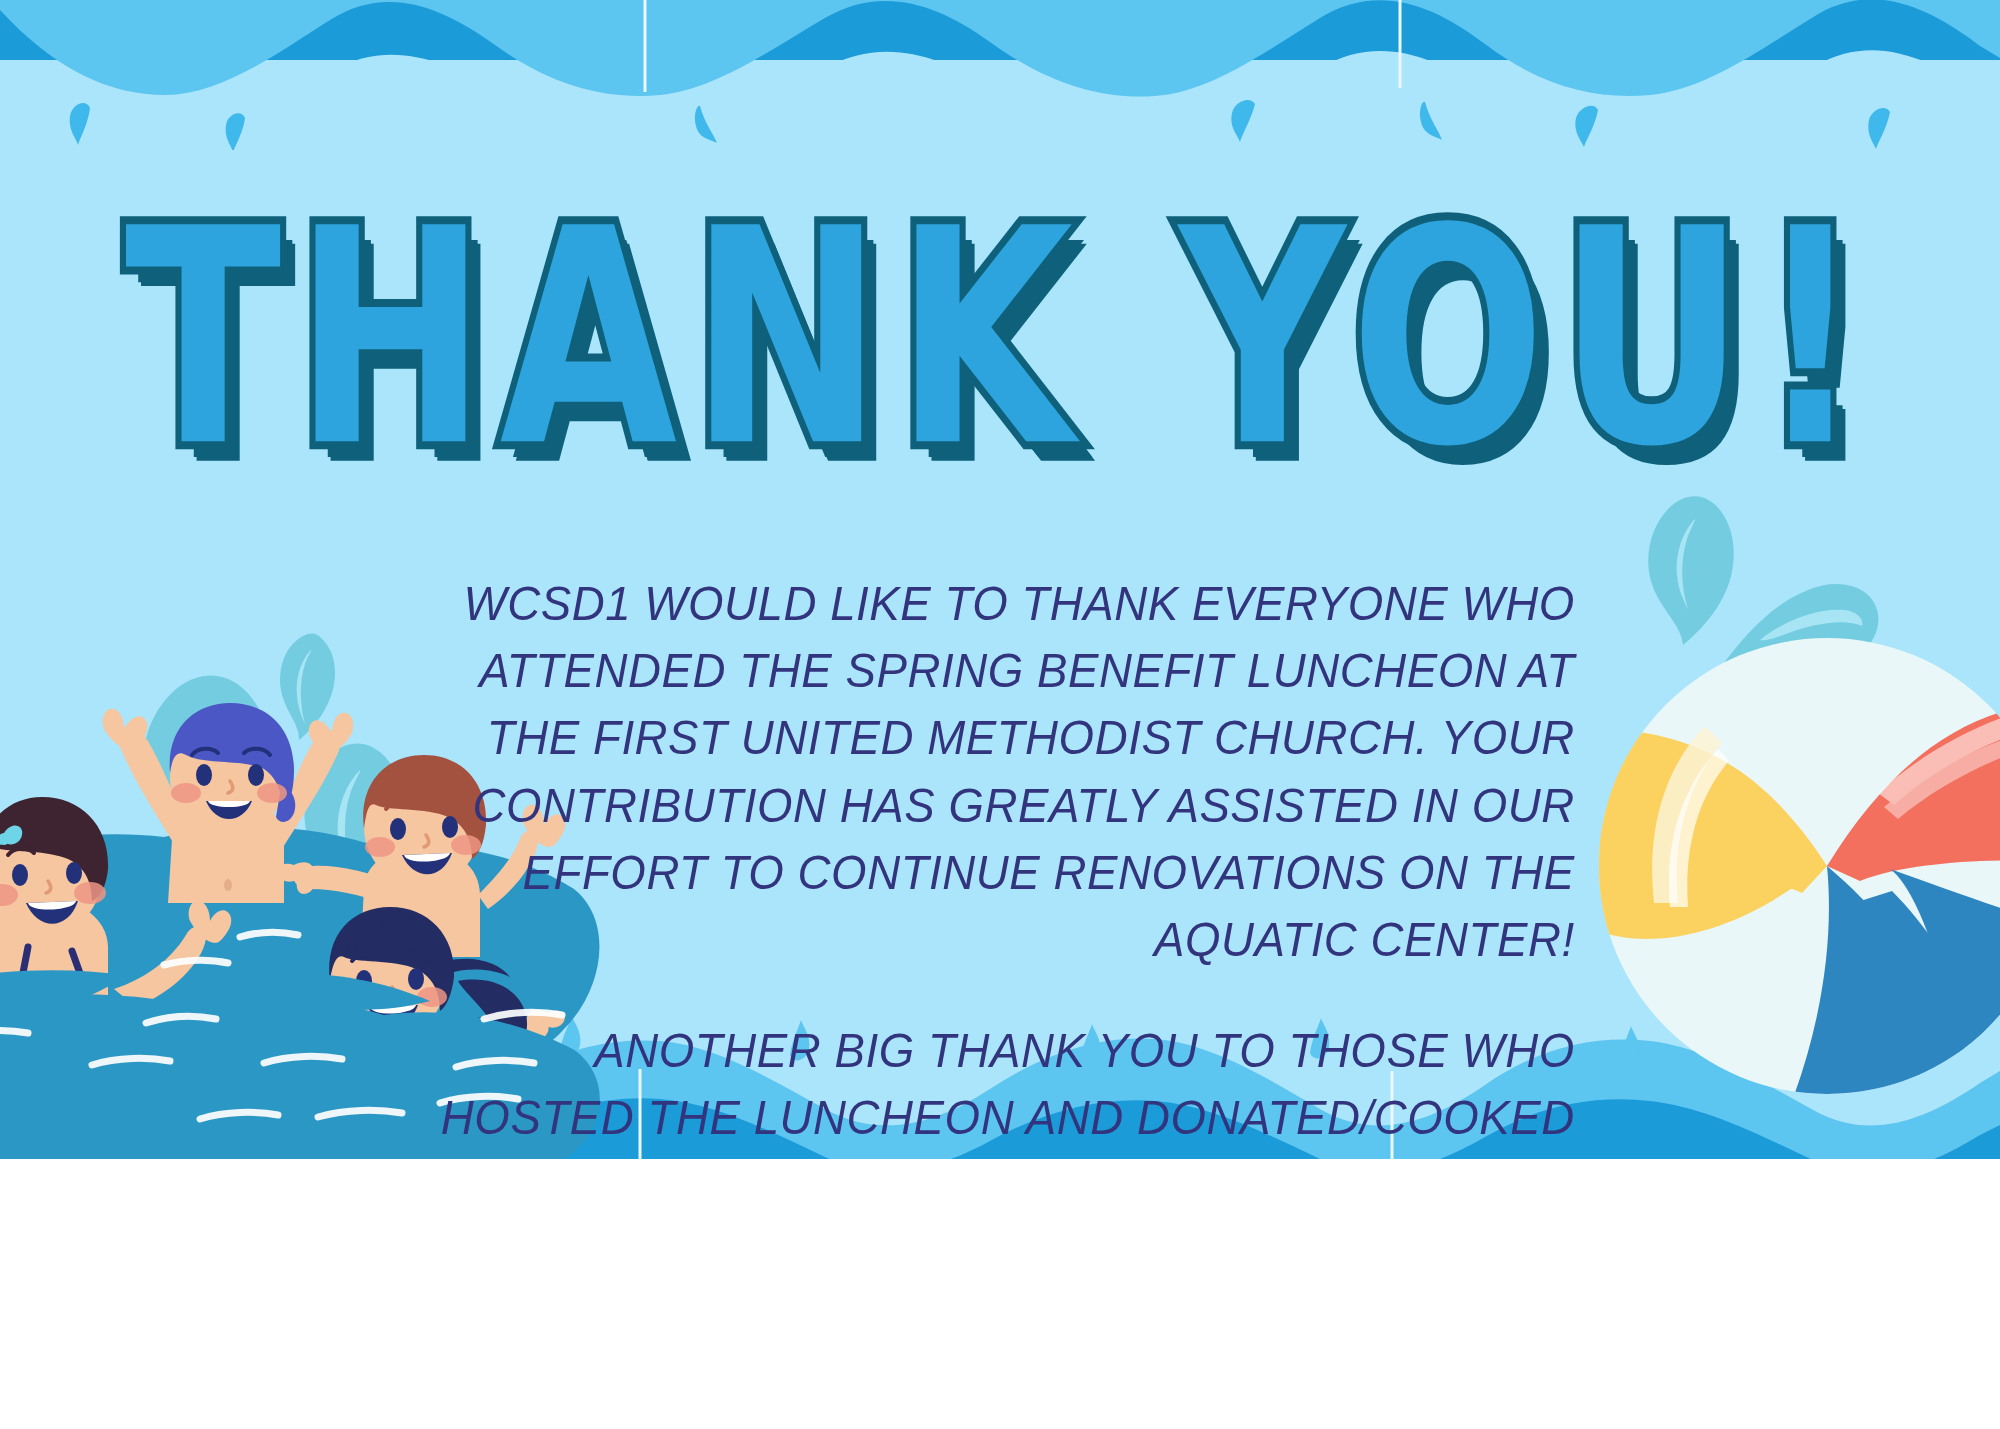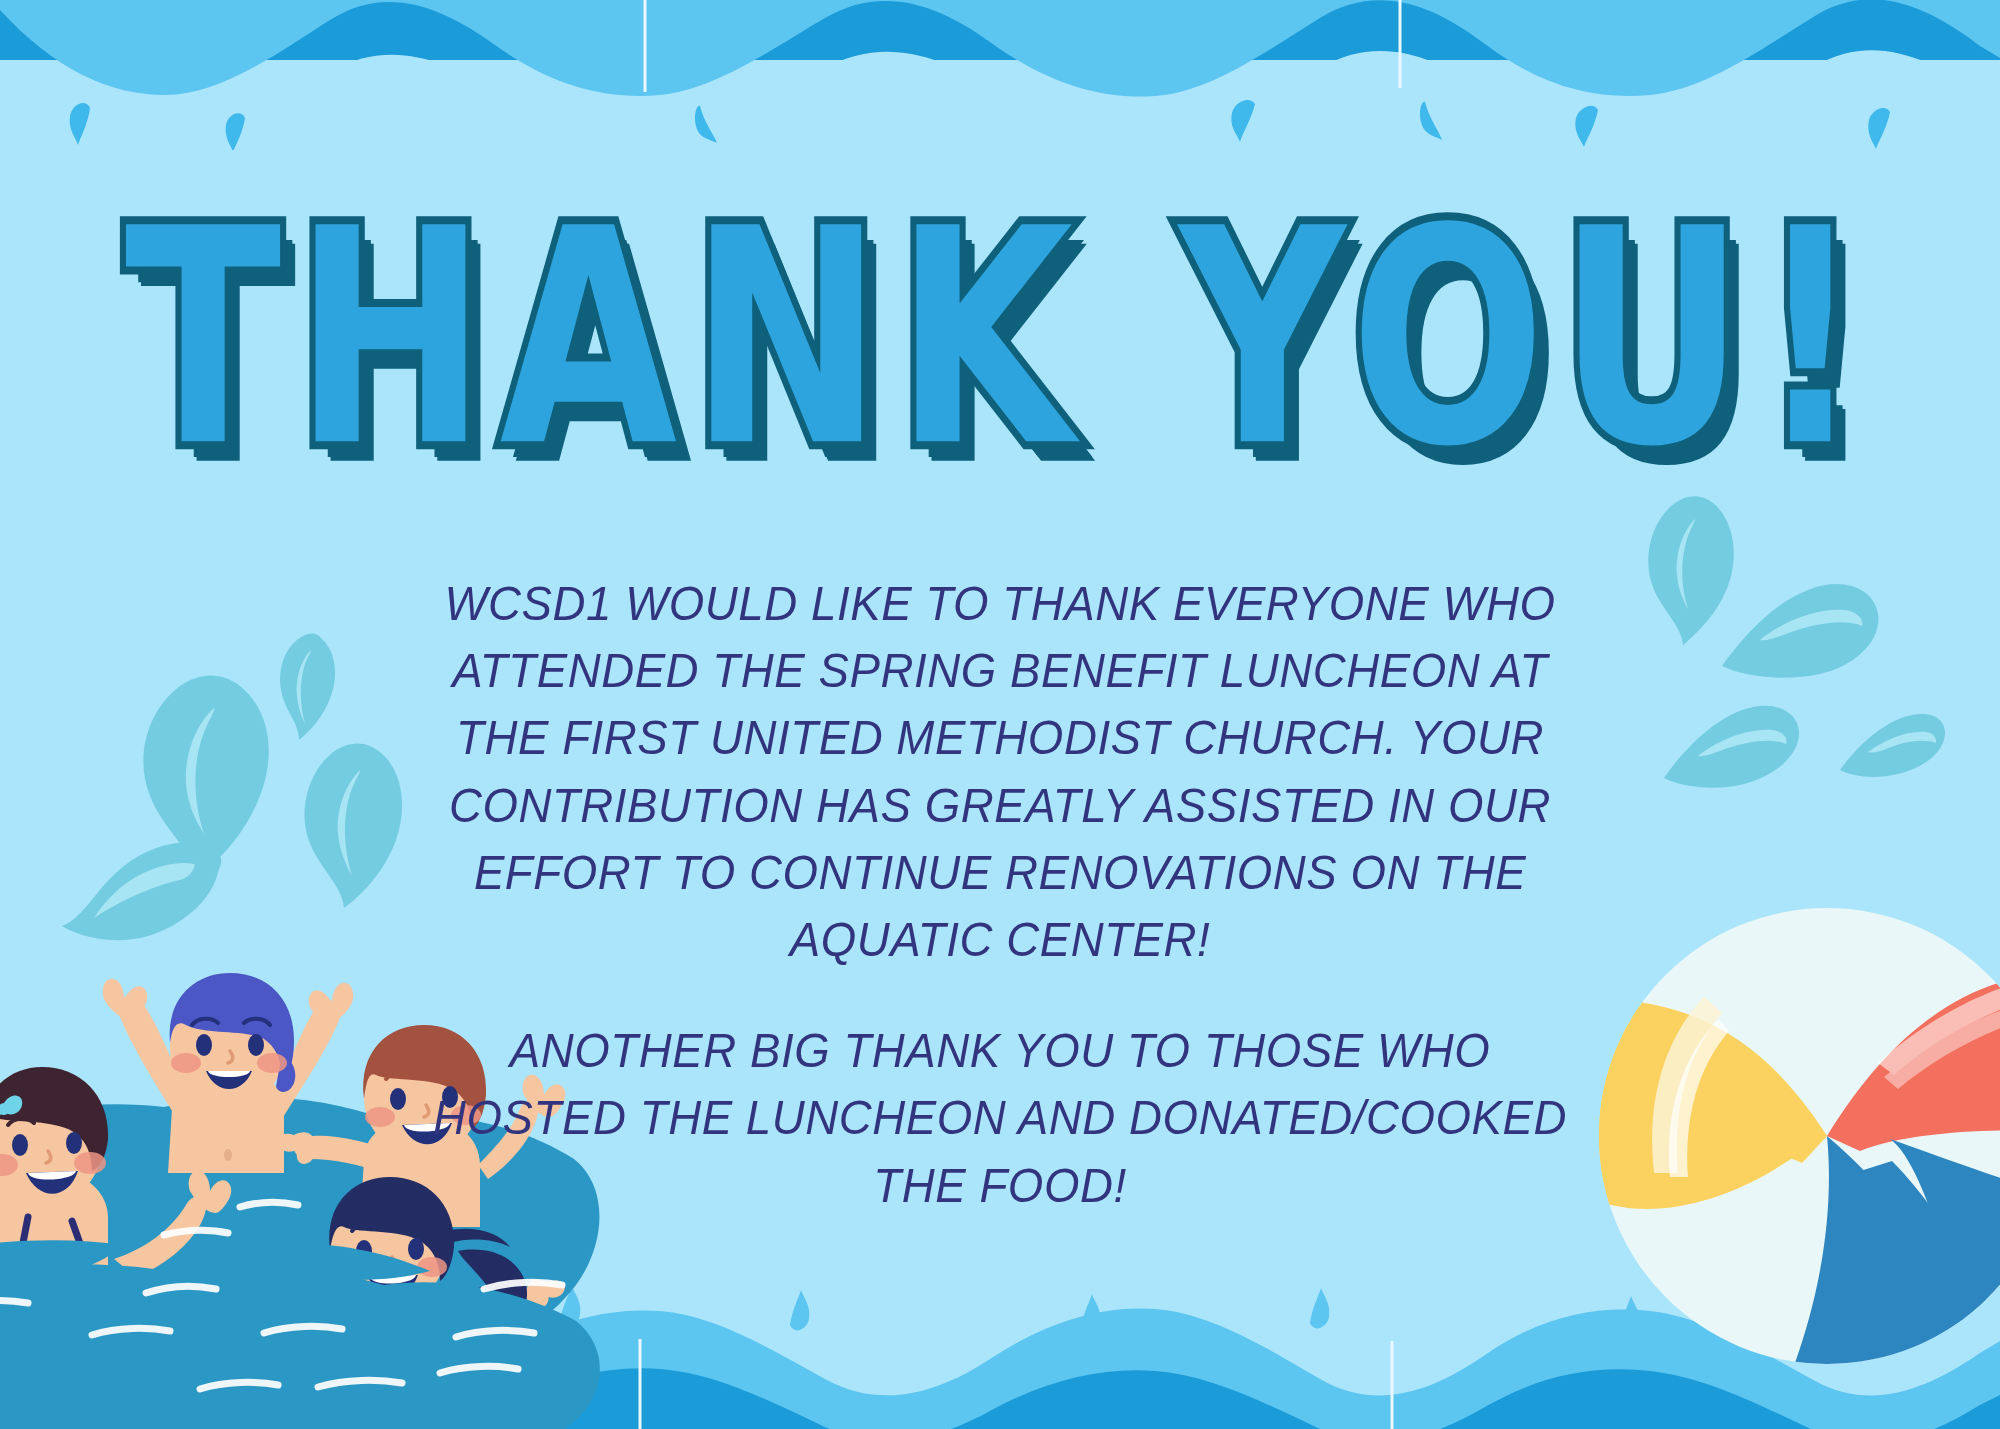--- a/index.html
+++ b/index.html
@@ -8,21 +8,21 @@
   html, body {
     width: 2000px;
     height: 1429px;
     overflow: hidden;
     font-family: "Liberation Sans", sans-serif;
   }
 
   #poster {
     position: relative;
     width: 2000px;
-    height: 1429px;
+    height: 1159px;
     background: #ABE5FB;
     overflow: hidden;
   }
 
   
   .wave-band {
     position: absolute;
     left: 0;
     width: 2000px;
     pointer-events: none;
@@ -66,21 +66,21 @@
     white-space: nowrap;
   }
 
   
   #copy {
     position: absolute;
     top: 570px;
     left: 50%;
     transform: translateX(-50%);
     width: 1210px;
-    text-align: center;
+    text-align: right;
     z-index: 5;
   }
   #copy p {
     font-family: "Liberation Sans", sans-serif;
     font-style: italic;
     font-weight: normal;
     font-size: 48px;
     line-height: 1.40;
     letter-spacing: 0.6px;
     color: #32357E;

